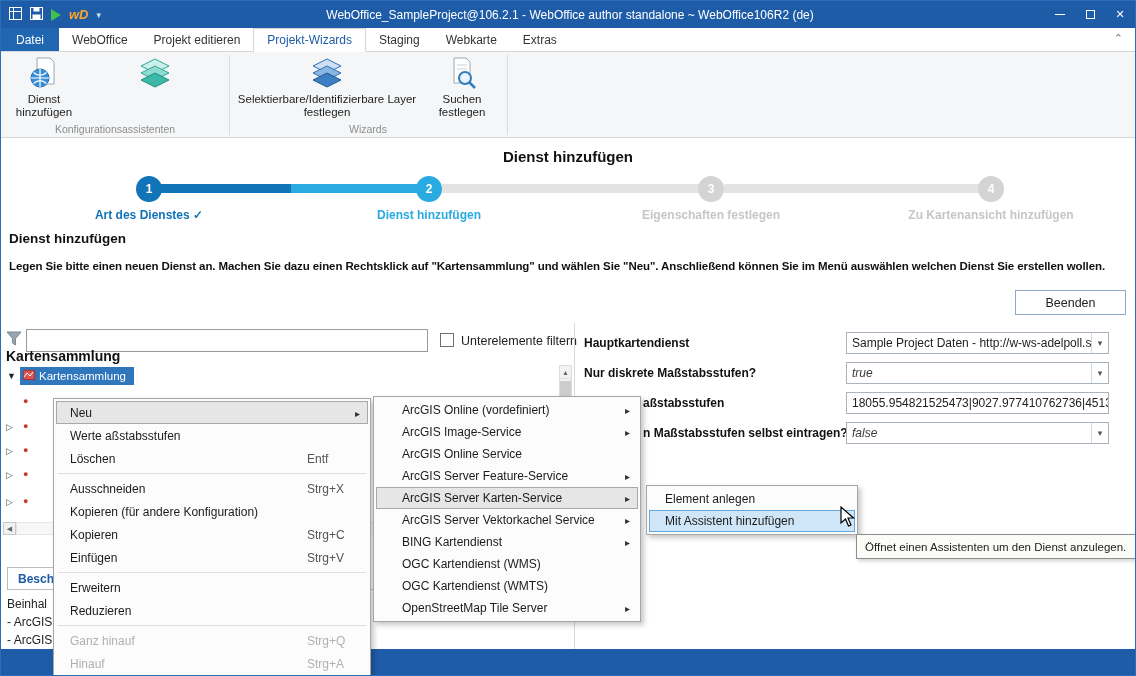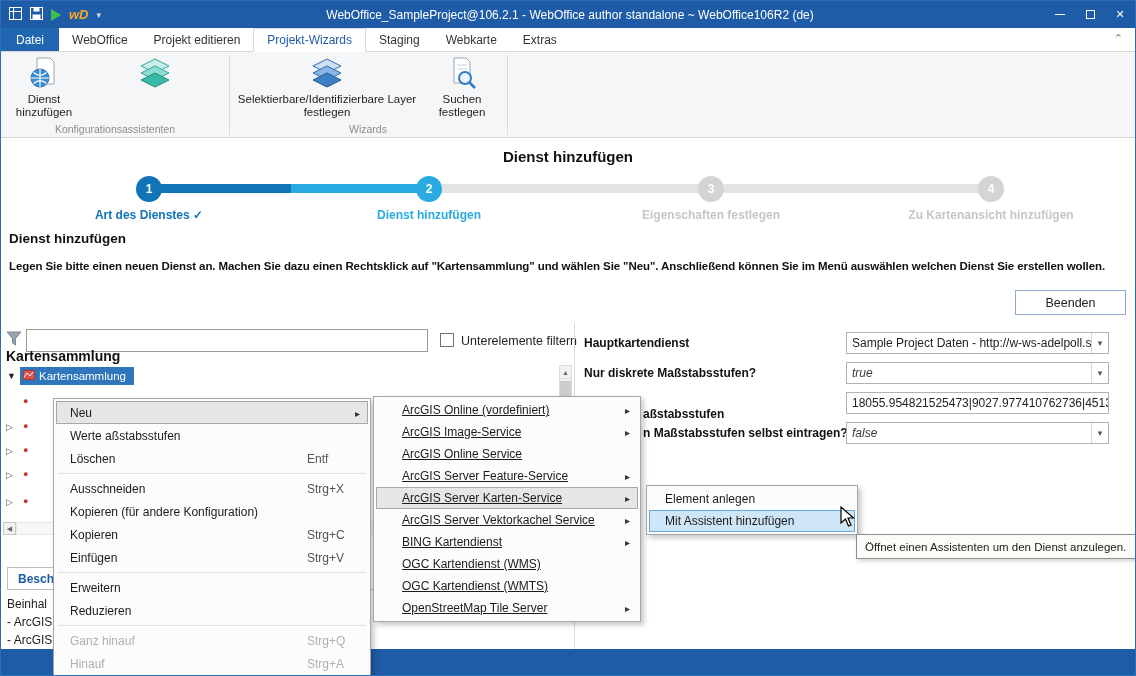--- a/index.html
+++ b/index.html
@@ -79,21 +79,21 @@
   .wrenchbox{position:absolute;left:920px;top:651px;width:23px;height:21px;background:#fff;border-radius:2px;display:flex;align-items:center;justify-content:center;font-size:11px;}
   .updbtn{position:absolute;left:949px;top:652px;width:183px;height:20px;background:#fff;border-radius:1px;display:flex;align-items:center;justify-content:center;font-size:11px;color:#16365c;white-space:nowrap;overflow:hidden;}
 
   
   .menu{position:absolute;background:#fcfcfc;border:1px solid #a6a6a6;box-shadow:3px 3px 5px rgba(0,0,0,.22);padding:2px;}
   .menu1{left:52px;top:397px;width:318px;z-index:20;}
   .menu2{left:372px;top:395px;width:268px;z-index:21;}
   .menu3{left:645px;top:484px;width:212px;z-index:22;}
   .mi{height:23px;display:flex;align-items:center;padding:0 7px 0 14px;position:relative;font-size:12px;color:#1b1b1b;}
   .menu2 .mi,.menu3 .mi{height:22px;}
-  .menu2 .mi{padding-left:26px;text-decoration:underline;}
+  .menu2 .mi{padding-left:26px;}
   .menu3 .mi{padding-left:16px;}
   .mi .sc{margin-left:auto;width:54px;color:#555;}
   .mi .arr{position:absolute;right:8px;top:50%;transform:translateY(-50%);font-size:10px;color:#333;}
   .mi.open{background:#e6e6e6;outline:1px solid #a8a8a8;outline-offset:-1px;}
   .mi.hover{background:#cfe6f8;outline:1px solid #66a7dd;outline-offset:-1px;}
   .mi.disabled{color:#b0b0b0;}
   .mi.disabled .sc{color:#b0b0b0;}
   .msep{height:1px;background:#e0e0e0;margin:3px 2px;}
 
   .tooltip{position:absolute;left:855px;top:533px;width:280px;height:25px;background:#fbfbf7;border:1px solid #8f8f8f;box-shadow:2px 2px 4px rgba(0,0,0,.18);z-index:30;display:flex;align-items:center;padding:8px 8px;font-size:11.5px;color:#222;white-space:nowrap;overflow:hidden;}
@@ -264,21 +264,21 @@
     <span class="val">Sample Project Daten - http://w-ws-adelpoll.s</span>
     <span class="ddl">▾</span>
   </div>
 
   <div class="plabel" style="left:583px;top:365px;">Nur diskrete Maßstabsstufen?</div>
   <div class="fld it" style="top:361px;">
     <span class="val">true</span>
     <span class="ddl">▾</span>
   </div>
 
-  <div class="plabel" style="left:642px;top:406px;">aßstabsstufen</div>
+  <div class="plabel" style="left:642px;top:395px;">aßstabsstufen</div>
   <div class="fld" style="top:391px;padding-right:5px;">
     <span class="val">18055.954821525473|9027.977410762736|4513.988</span>
   </div>
 
   <div class="plabel" style="left:642px;top:425px;">n Maßstabsstufen selbst eintragen?</div>
   <div class="fld it" style="top:421px;">
     <span class="val">false</span>
     <span class="ddl">▾</span>
   </div>
 

